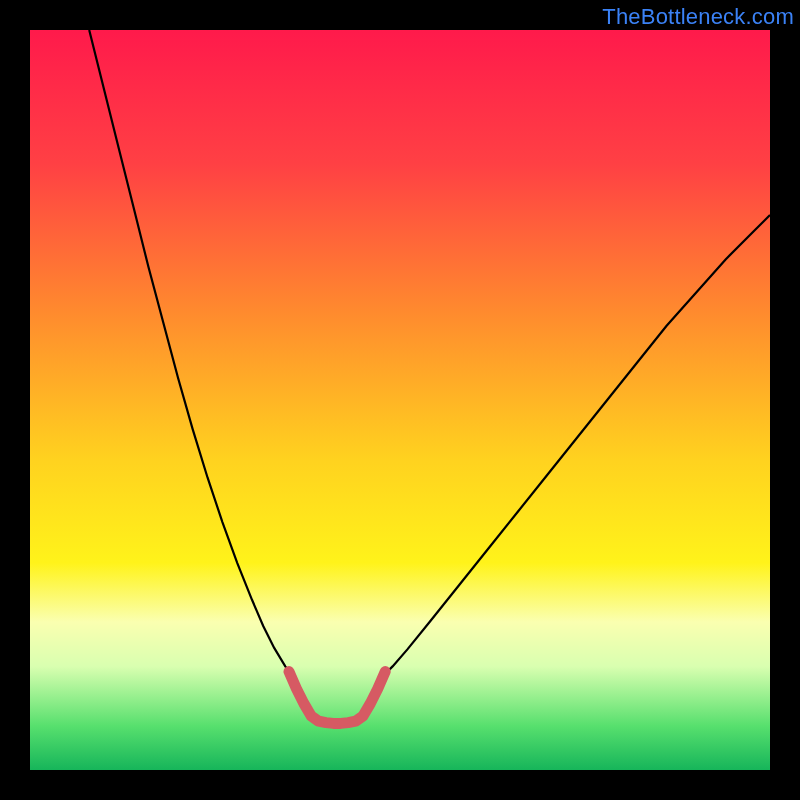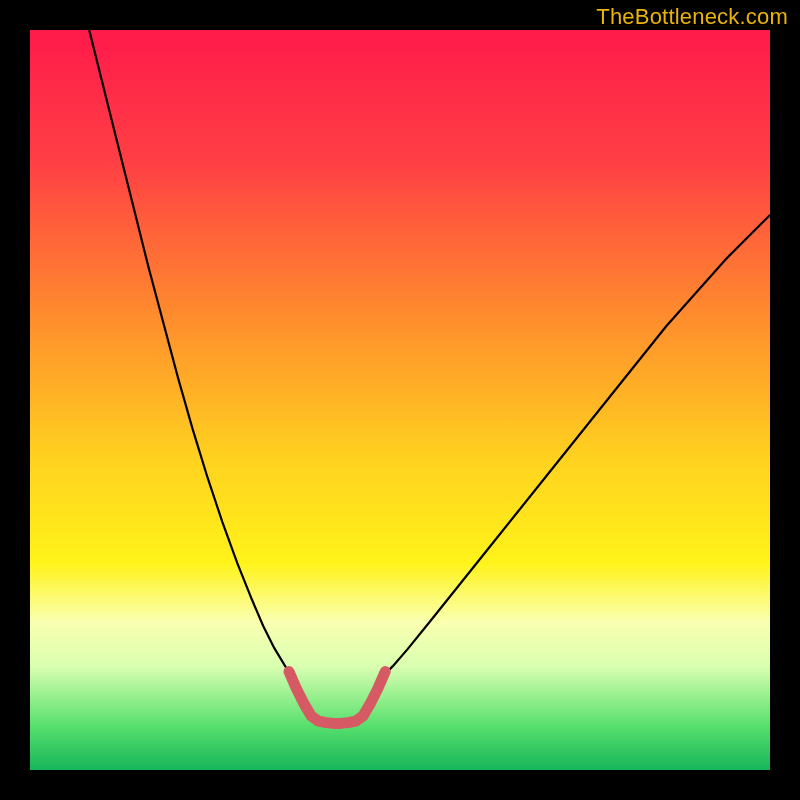--- a/index.html
+++ b/index.html
@@ -22,22 +22,22 @@
   .plot {
     position: absolute;
     left: 30px;
     top: 30px;
     width: 740px;
     height: 740px;
   }
   .watermark {
     position: absolute;
     top: 4px;
-    right: 12px;
-    color: #eab308;
+    right: 6px;
+    color: #3b82f6;
     font-size: 22px;
     font-weight: 500;
     letter-spacing: 0.2px;
   }
   svg { display: block; }
 </style>
 </head>
 <body>
 
 <div class="frame">

